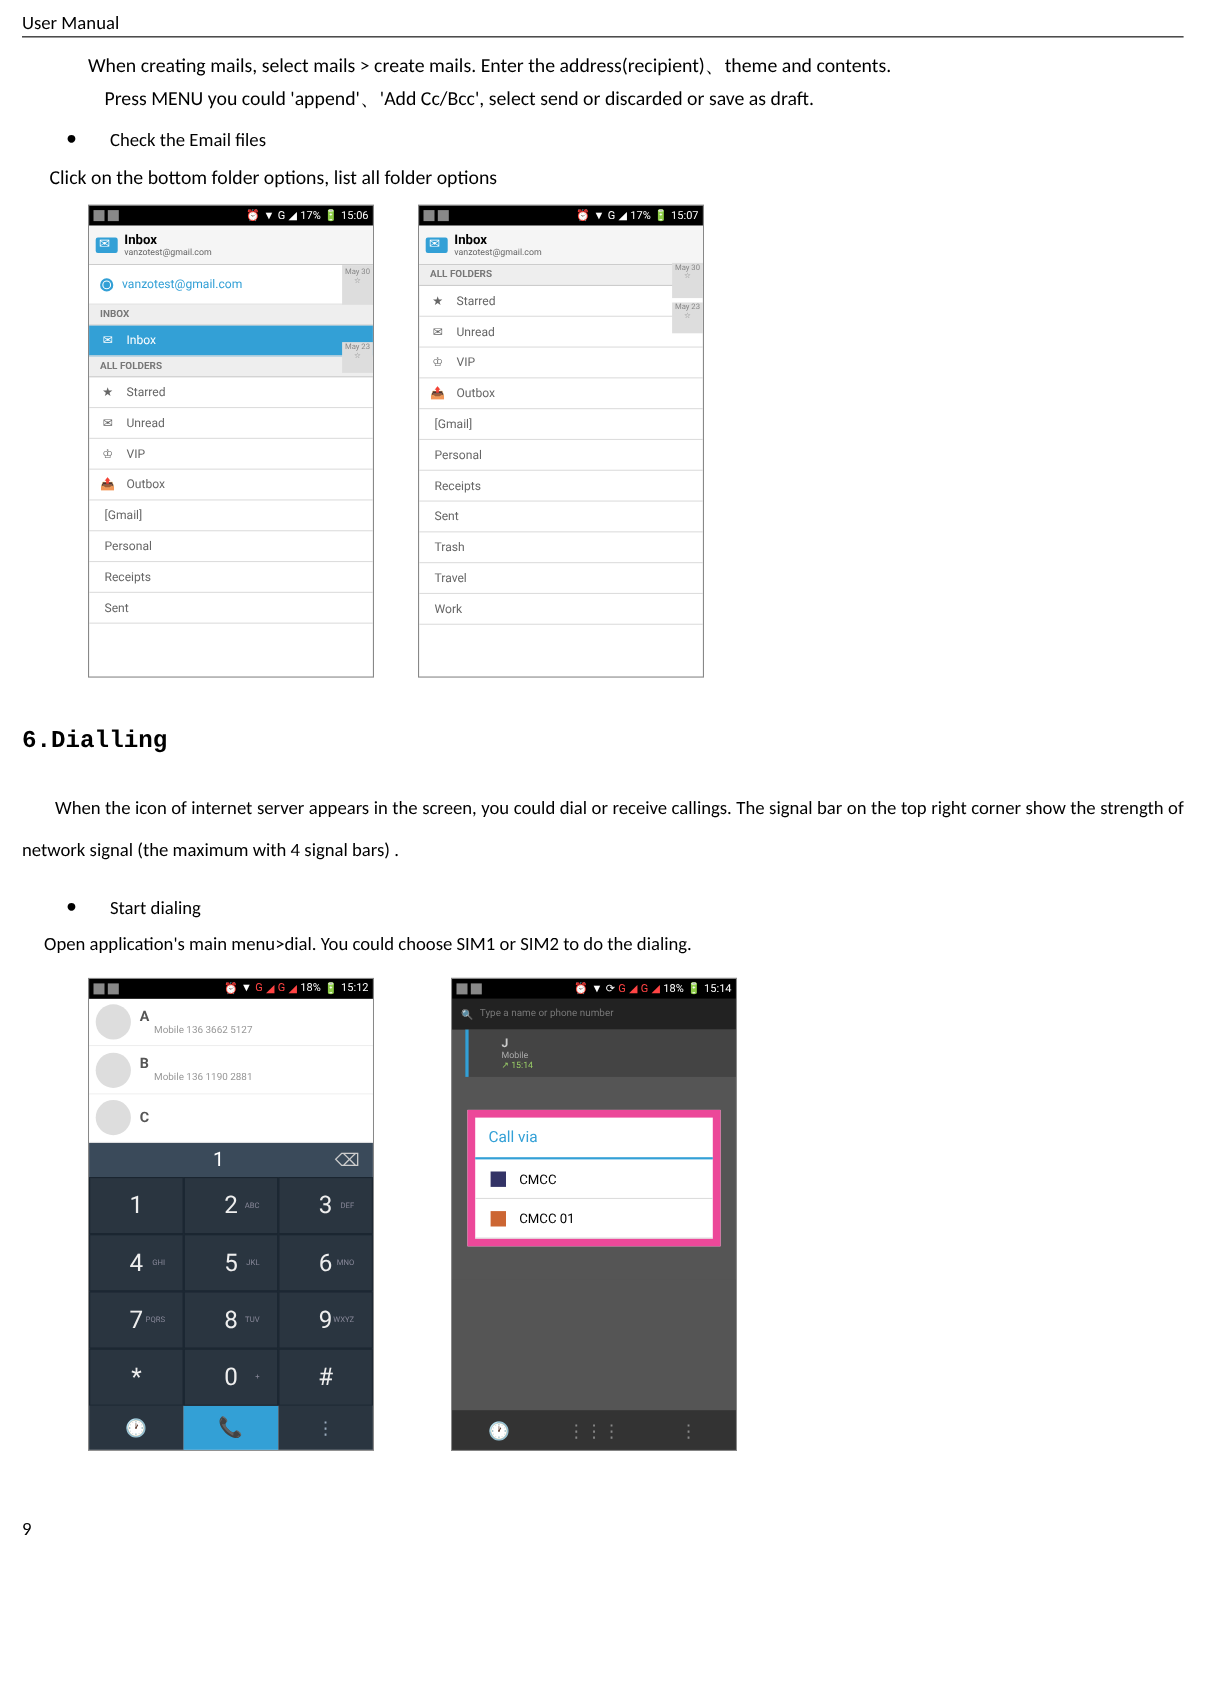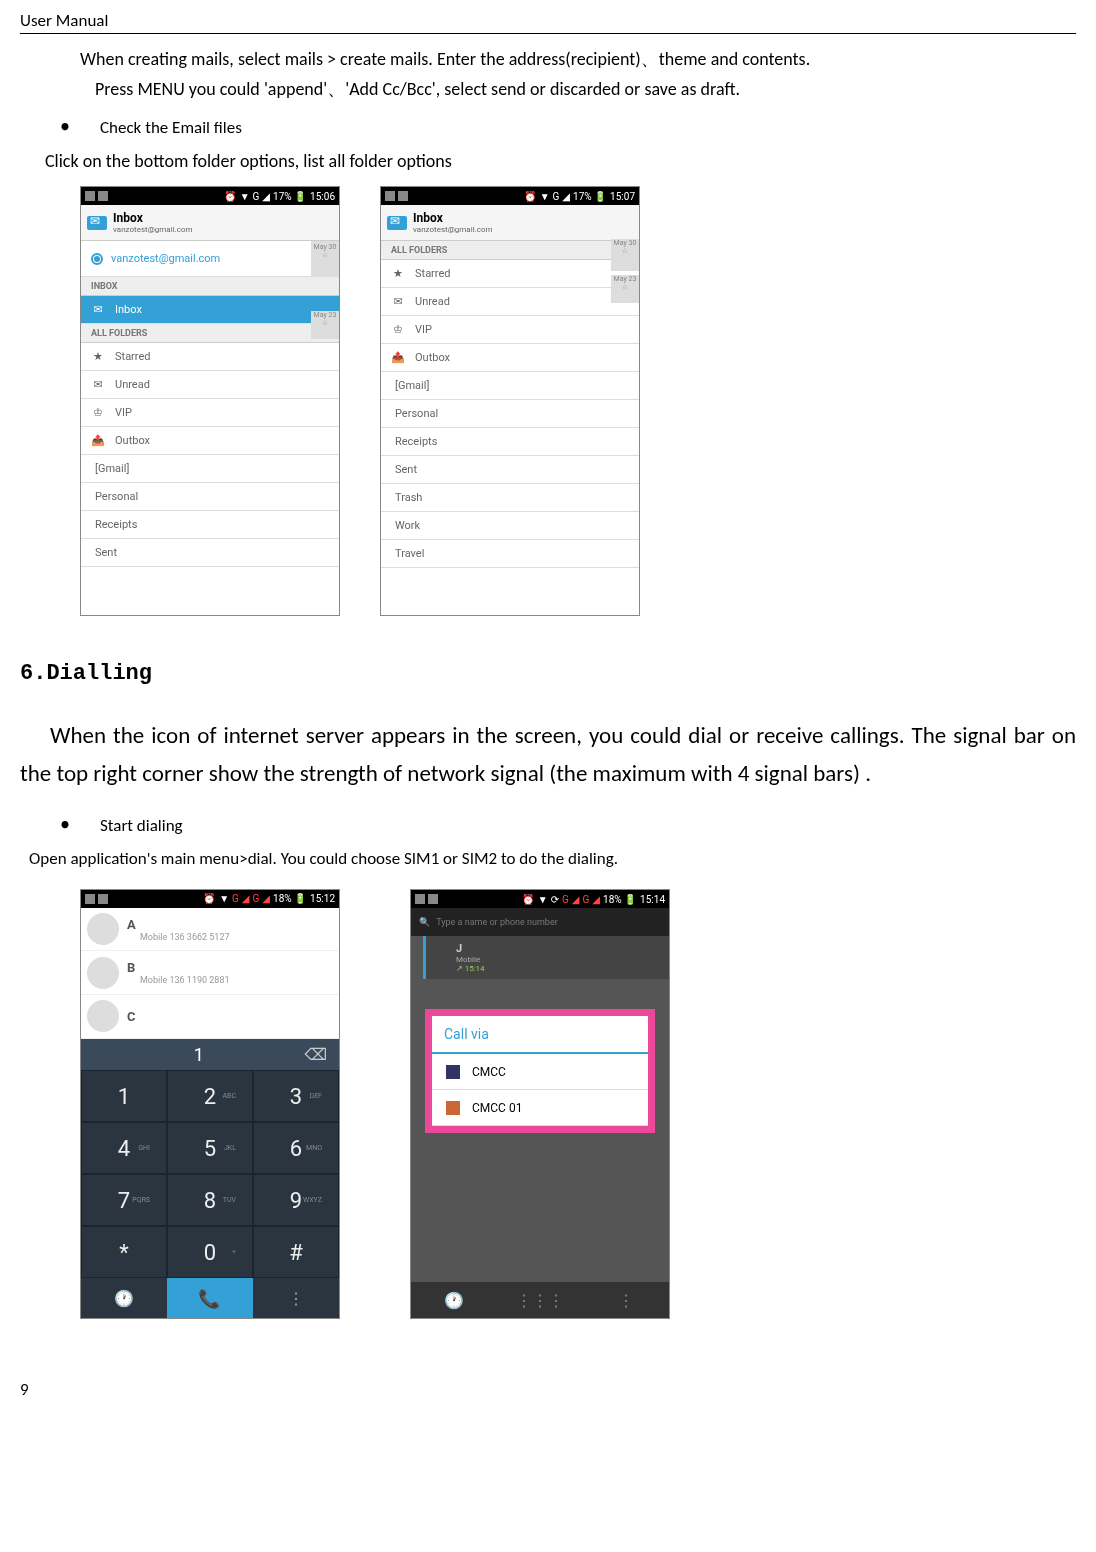--- a/index.html
+++ b/index.html
@@ -28,22 +28,22 @@
     .section-label { background: #eee; font-size: 9px; font-weight: bold; color: #777; padding: 4px 10px; border-bottom: 1px solid #ccc; }
     .folder-row { height: 28px; display: flex; align-items: center; padding-left: 10px; gap: 10px; font-size: 11px; color: #666; border-bottom: 1px solid #ddd; }
     .folder-row.selected { background: #33a0d6; color: #fff; }
     .folder-row.plain { padding-left: 14px; }
     .f-icon { width: 14px; height: 14px; display: inline-flex; align-items: center; justify-content: center; font-size: 11px; }
     .side-badge { position: absolute; right: 0; top: 0; background: #ddd; width: 28px; height: 36px; font-size: 7px; color: #888; text-align: center; padding-top: 2px; }
     .folder-wrap { position: relative; }
     .folder-wrap .side-badge2 { position: absolute; right: 0; top: 15px; background: #ddd; width: 28px; height: 28px; font-size: 7px; color: #888; text-align: center; }
     
     .section-heading { font-family: "Courier New", monospace; font-size: 22px; font-weight: bold; margin: 45px 0 30px 0; }
-    .justified-para { font-size: 23px; line-height: 38px; text-align: justify; margin: 20px 0; }
-    .indented-para { font-size: 17px; line-height: 30px; margin-left: 9px; }
+    .justified-para { font-size: 17px; line-height: 38px; text-align: justify; margin: 20px 0; }
+    .indented-para { font-size: 17px; line-height: 30px; margin-left: 20px; }
     
     .screens-row2 { display: flex; gap: 70px; margin: 15px 0 30px 60px; }
     .phone-screen2 { width: 260px; height: 430px; border: 1px solid #888; font-family: Roboto, Arial, sans-serif; background: #eee; }
     .contact-row { background: #fff; height: 44px; display: flex; align-items: center; padding-left: 6px; gap: 8px; border-bottom: 1px solid #eee; font-size: 12px; }
     .avatar { width: 32px; height: 32px; background: #ddd; border-radius: 50%; }
     .contact-name { font-weight: bold; font-size: 13px; color: #555; }
     .contact-num { font-size: 9px; color: #999; margin-left: 13px; }
     .dialed-row { background: #3a4a5a; color: #fff; height: 32px; display: flex; align-items: center; padding: 0 12px; font-size: 18px; justify-content: space-between; }
     .backspace { font-size: 16px; color: #ccc; }
     .keypad { display: grid; grid-template-columns: repeat(3, 1fr); background: #2a3540; }
@@ -201,24 +201,24 @@
       <div class="folder-row plain">
           <span>Receipts</span>
         </div>
       <div class="folder-row plain">
           <span>Sent</span>
         </div>
       <div class="folder-row plain">
           <span>Trash</span>
         </div>
       <div class="folder-row plain">
+          <span>Travel</span>
+        </div>
+      <div class="folder-row plain">
           <span>Work</span>
-        </div>
-      <div class="folder-row plain">
-          <span>Travel</span>
         </div>
     </div>
   </div>
 
   <div class="section-heading">6.Dialling</div>
 
   <div class="justified-para" style="text-indent: 30px;">When the icon of internet server appears in the screen, you could dial or receive callings. The signal bar on the top right corner show the strength of network signal (the maximum with 4 signal bars) .</div>
 
   <div class="bullet-item">
       <span>Start dialing</span>

